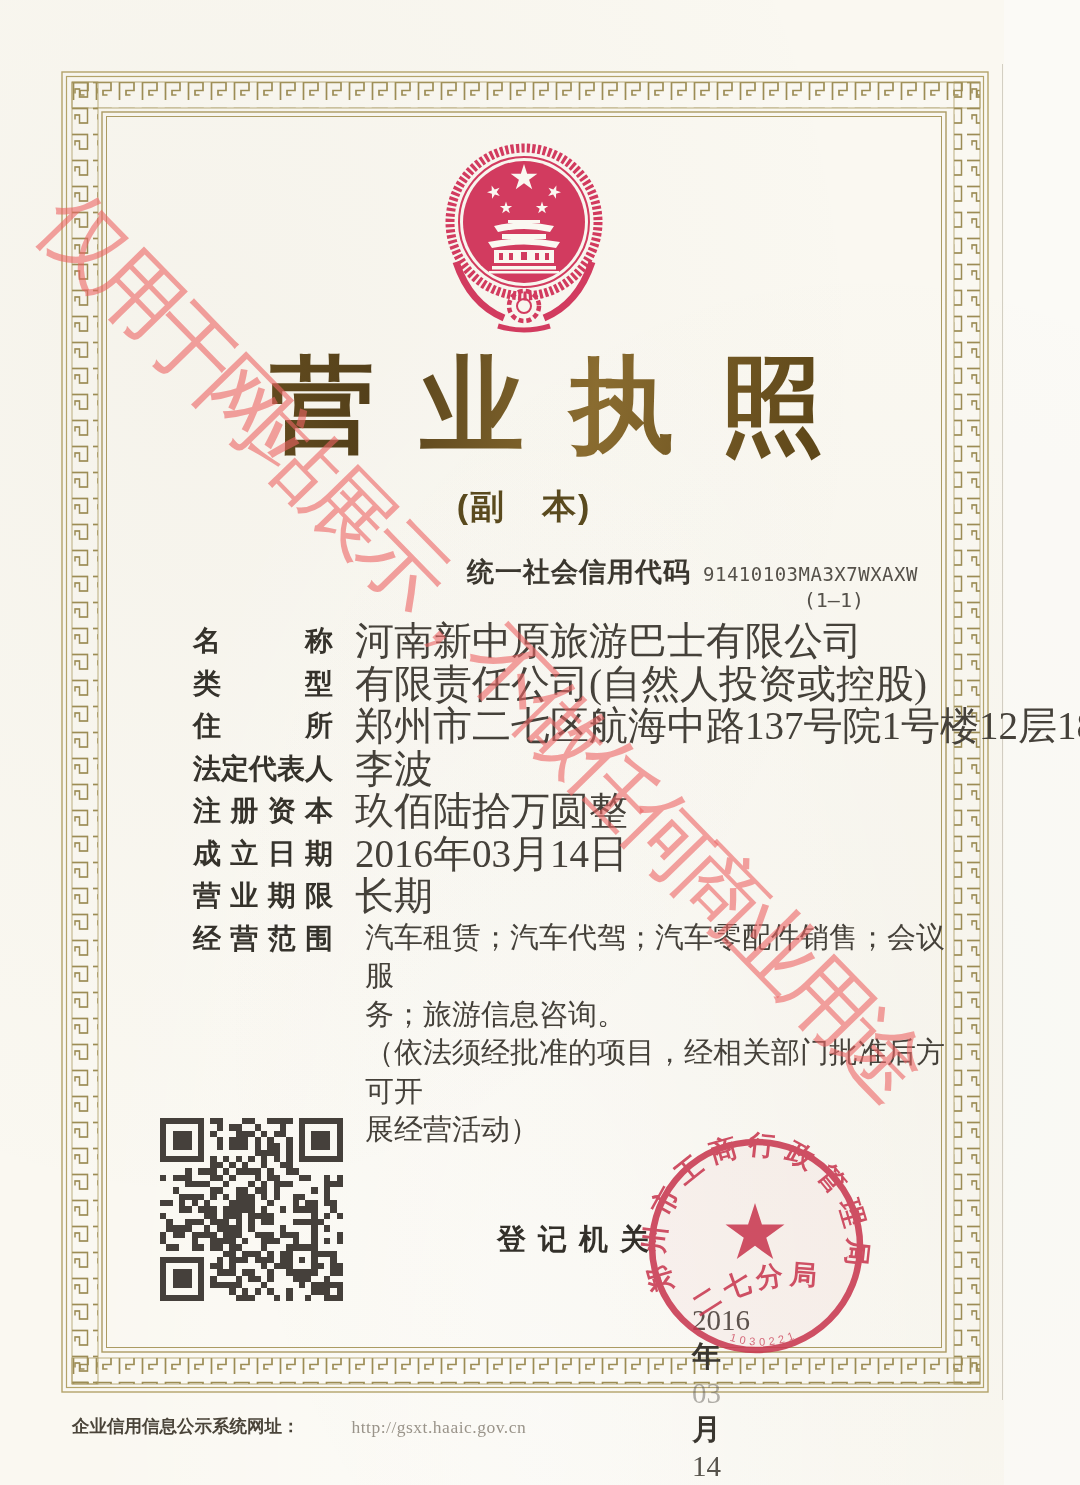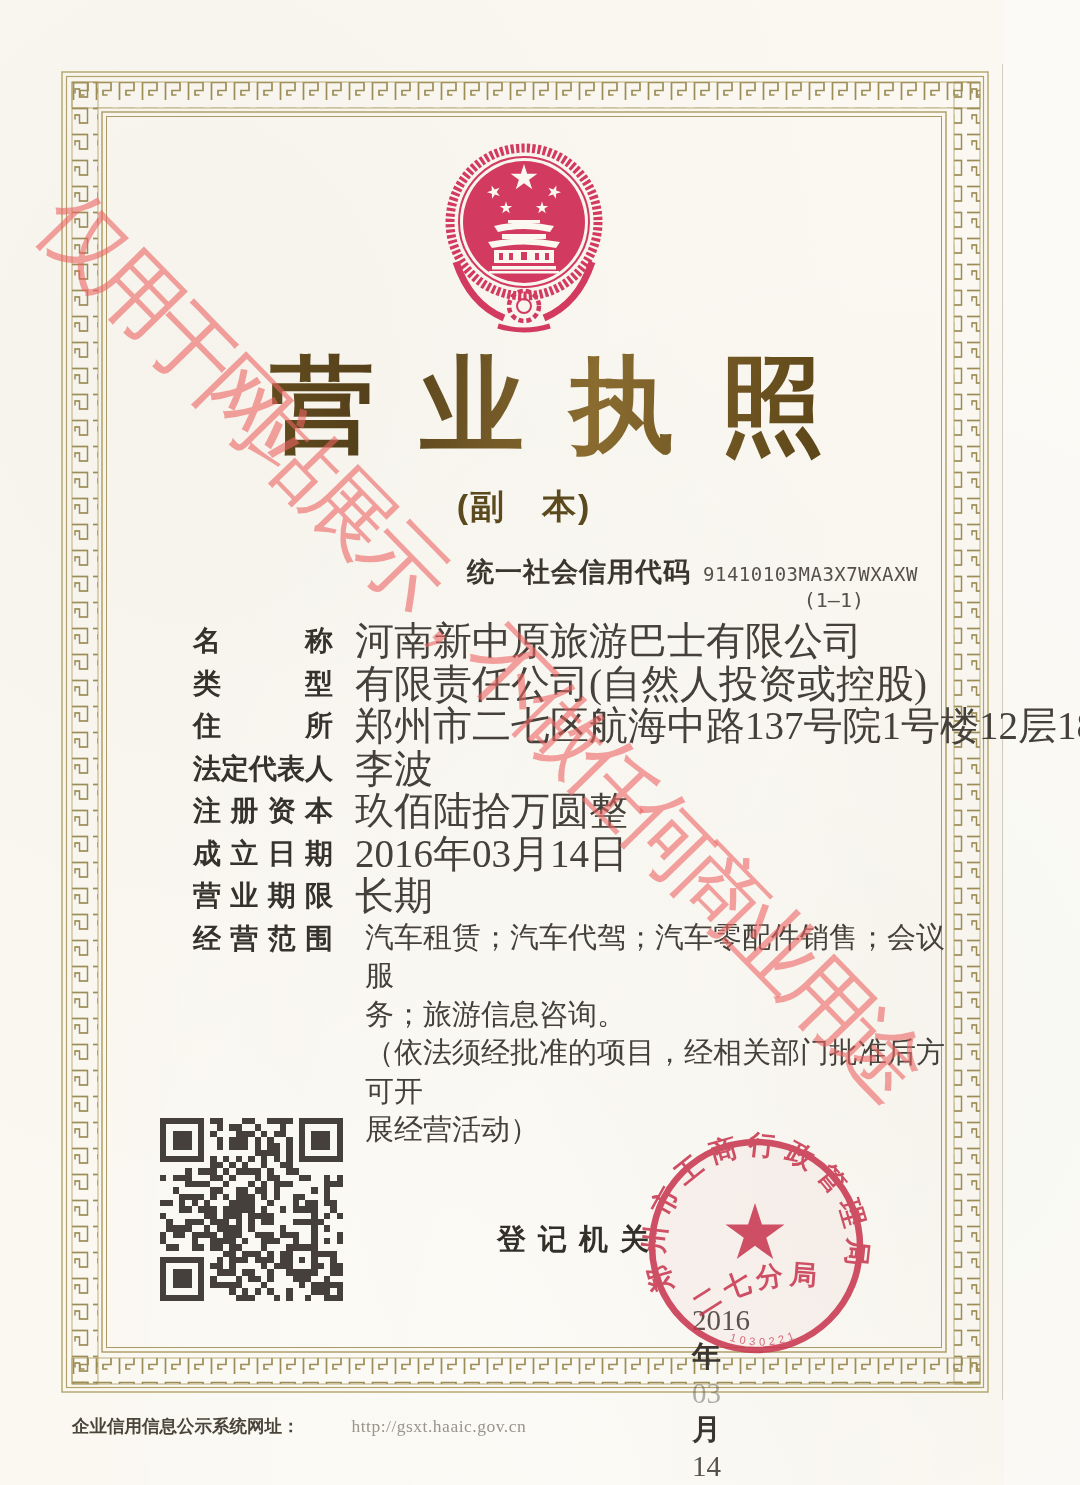--- a/index.html
+++ b/index.html
@@ -57,21 +57,21 @@
   .stamp{left:626px;top:1116px;width:260px;height:260px;z-index:30;}
   .date-row{left:676px;top:1304px;display:flex;align-items:baseline;z-index:2;
     font-family:"Liberation Serif", serif;font-size:29px;color:#57534c;flex-direction:column;}
   .d-unit{color:#3a362f;font-weight:700;font-family:"Liberation Sans", sans-serif;}
   .d-month{opacity:.45;}
 
   
   .qr{left:160px;top:1118px;width:183px;height:183px;z-index:2;}
 
   
-  .footer-left{left:72px;top:1414px;display:flex;align-items:center;z-index:2;
+  .footer-left{left:72px;top:1414px;display:flex;align-items:flex-end;z-index:2;
     font-size:17.5px;color:#4a4439;font-weight:600;}
   .footer-url{color:#9a948a;margin-left:8px;font-family:"Liberation Serif", serif;font-weight:400;letter-spacing:.5px;padding-left:44px;}
   .footer-right{right:82px;top:1414px;z-index:2;font-size:18px;color:#3e3a31;
     font-family:"Liberation Serif", serif;letter-spacing:.5px;}
 
   
   .watermark{
     left:96px;top:168px;z-index:40;pointer-events:none;
     transform:rotate(45.7deg);transform-origin:0 0;
     font-size:86px;font-weight:500;letter-spacing:-10px;white-space:nowrap;

